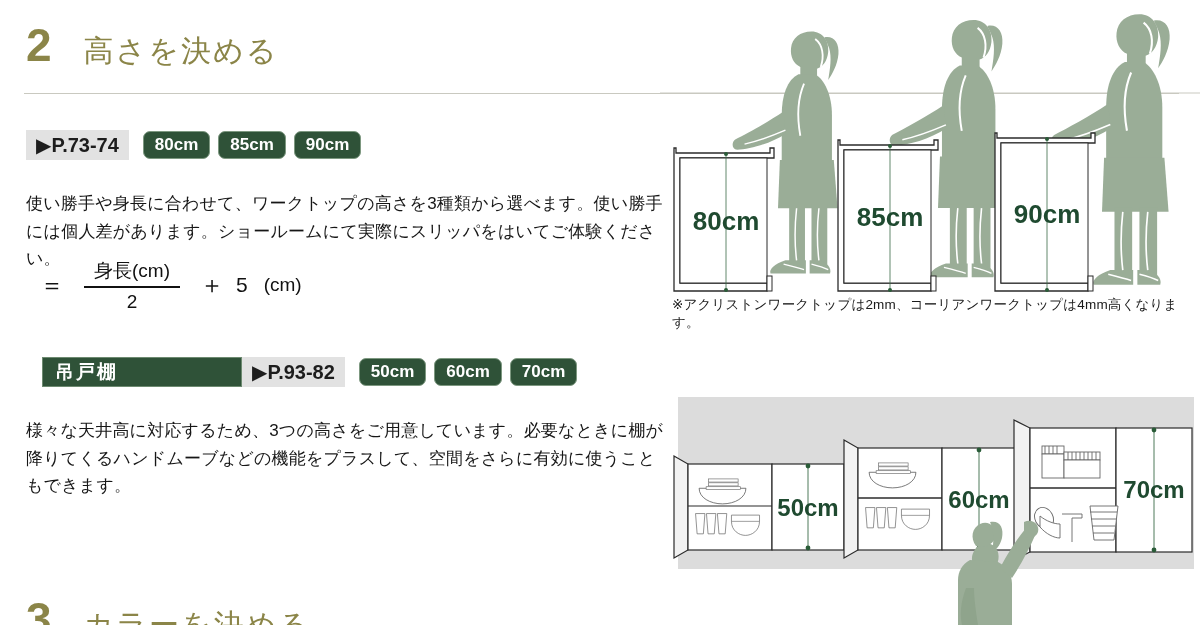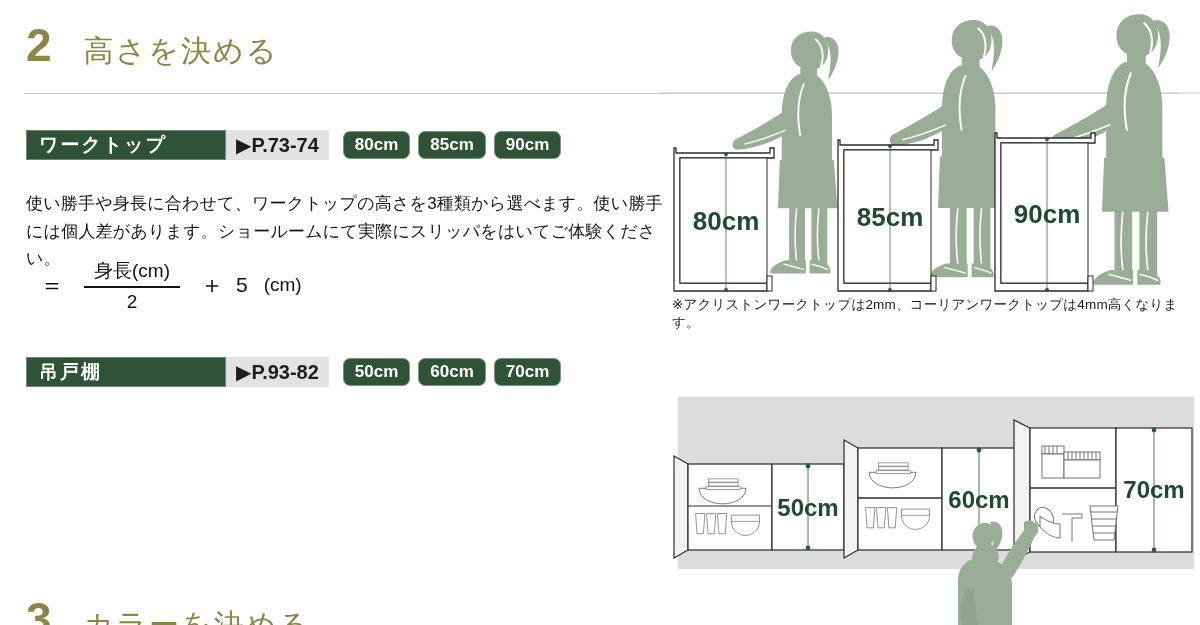--- a/index.html
+++ b/index.html
@@ -84,21 +84,20 @@
 
   <div class="sec-head">
     <span class="sec-num">2</span>
     <span class="sec-title">高さを決める</span>
   </div>
   <div class="rule"></div>
 
   <div class="left-col">
 
     <div class="barrow" style="left:26px;top:130px;">
-      <div class="bar-label" style="width:200px;">ワークトップ</div>
       <div class="bar-page">▶P.73-74</div>
       <div class="chips">
         <span class="chip">80cm</span>
         <span class="chip">85cm</span>
         <span class="chip">90cm</span>
       </div>
     </div>
 
     <p class="para" style="left:26px;top:173px;">使い勝手や身長に合わせて、ワークトップの高さを3種類から選べます。使い勝手には個人差があります。ショールームにて実際にスリッパをはいてご体験ください。</p>
 
@@ -107,30 +106,31 @@
       <span class="frac">
         <span class="f-num">身長(cm)</span>
         <span class="f-bar"></span>
         <span class="f-den">2</span>
       </span>
       <span class="f-plus">＋</span>
       <span class="f-five">5</span>
       <span class="f-unit">(cm)</span>
     </div>
 
-    <div class="barrow" style="left:26px;top:357px;">
+    <div class="barrow" style="left:42px;top:357px;">
       <div class="bar-label" style="width:200px;">吊戸棚</div>
       <div class="bar-page">▶P.93-82</div>
       <div class="chips">
         <span class="chip">50cm</span>
         <span class="chip">60cm</span>
         <span class="chip">70cm</span>
       </div>
     </div>
 
+    <p class="para" style="left:26px;top:400px;">様々な天井高に対応するため、3つの高さをご用意しています。必要なときに棚が降りてくるハンドムーブなどの機能をプラスして、空間をさらに有効に使うこともできます。</p>
   </div>
 
   <div class="right-col">
 
     <div class="figure-top">
       <svg width="540" height="285" viewBox="0 0 540 285">
         <defs>
           <g id="lady">
 
             <path d="M36,6 C48,6 55,16 54,28 C53,38 48,44 42,46 L42,56 L24,56 L24,44 C17,41 13,33 14,24 C15,13 24,6 36,6 Z" fill="#9aad97"></path>

